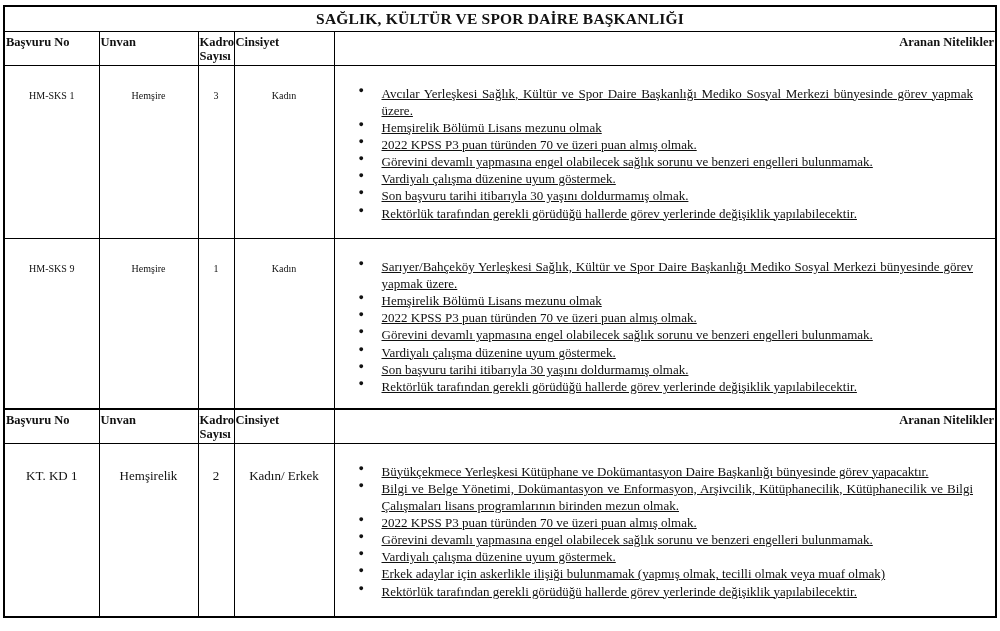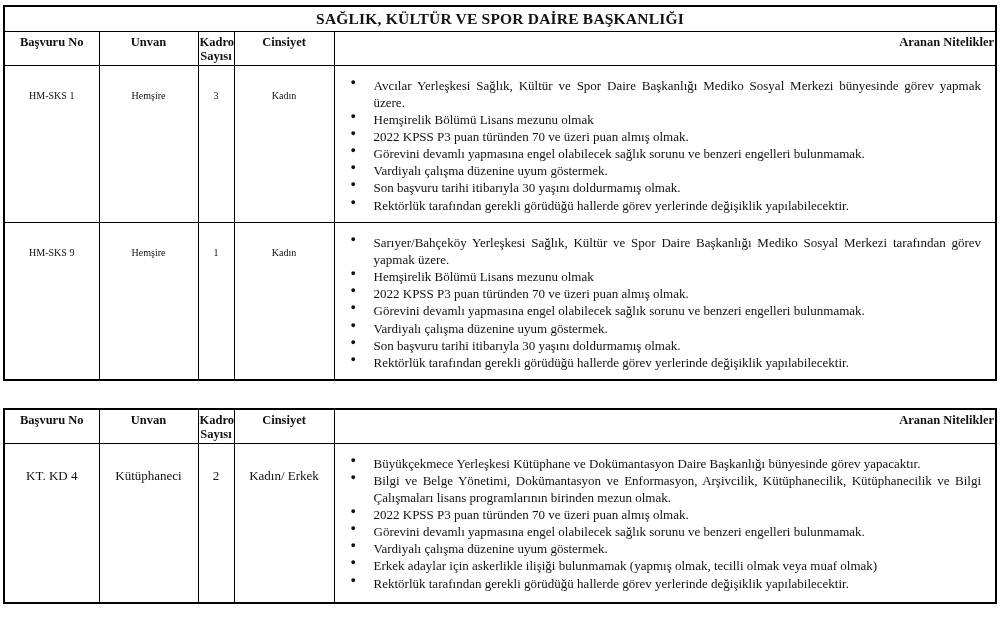--- a/index.html
+++ b/index.html
@@ -37,46 +37,47 @@
     font-size: 15.5px;
     text-align: center;
     padding: 2px 0 2px 0;
     height: 20px;
     letter-spacing: 0.2px;
   }
   .head {
     font-weight: bold;
     font-size: 12.5px;
     line-height: 1.14;
-    text-align: center;
+    text-align: left;
     vertical-align: top;
     padding: 3px 1px 1px 1px;
     height: 26px;
   }
   .head.left {
     text-align: right;
     padding-left: 8px;
   }
   .cell {
     text-align: center;
     vertical-align: top;
     padding-top: 24px;
     font-size: 10px;
   }
   .cell.small { font-size: 13px; }
   td.req {
     vertical-align: top;
     padding: 7px 10px 4px 4px;
   }
   ul.reqs {
-    margin: 4px;
+    margin: 12px;
     padding: 0;
     list-style: none;
     font-size: 13px;
     line-height: 1.32;
+    text-decoration: underline;
   }
   ul.reqs li {
     position: relative;
     padding-left: 31px;
     text-align: justify;
     margin: 0;
   }
   ul.reqs li::before {
     content: "\25CF";
     position: absolute;
@@ -128,21 +129,21 @@
             </ul>
         </td>
       </tr>
       <tr style="height:152px">
         <td class="cell">HM-SKS 9</td>
         <td class="cell">Hemşire</td>
         <td class="cell">1</td>
         <td class="cell">Kadın</td>
         <td class="req">
           <ul class="reqs">
-              <li>Sarıyer/Bahçeköy Yerleşkesi Sağlık, Kültür ve Spor Daire Başkanlığı Mediko Sosyal Merkezi tarafından görev yapmak üzere.</li>
+              <li>Sarıyer/Bahçeköy Yerleşkesi Sağlık, Kültür ve Spor Daire Başkanlığı Mediko Sosyal Merkezi bünyesinde görev yapmak üzere.</li>
               <li>Hemşirelik Bölümü Lisans mezunu olmak</li>
               <li>2022 KPSS P3 puan türünden 70 ve üzeri puan almış olmak.</li>
               <li>Görevini devamlı yapmasına engel olabilecek sağlık sorunu ve benzeri engelleri bulunmamak.</li>
               <li>Vardiyalı çalışma düzenine uyum göstermek.</li>
               <li>Son başvuru tarihi itibarıyla 30 yaşını doldurmamış olmak.</li>
               <li>Rektörlük tarafından gerekli görüdüğü hallerde görev yerlerinde değişiklik yapılabilecektir.</li>
             </ul>
         </td>
       </tr>
     </tbody>
@@ -160,22 +161,22 @@
       <tr>
         <th class="head">Başvuru No</th>
         <th class="head">Unvan</th>
         <th class="head">Kadro Sayısı</th>
         <th class="head">Cinsiyet</th>
         <th class="head left">Aranan Nitelikler</th>
       </tr>
     </thead>
     <tbody>
       <tr style="height:160px">
-        <td class="cell small">KT. KD 4</td>
-        <td class="cell small">Kütüphaneci</td>
+        <td class="cell small">KT. KD 1</td>
+        <td class="cell small">Hemşirelik</td>
         <td class="cell small">2</td>
         <td class="cell small">Kadın/ Erkek</td>
         <td class="req">
           <ul class="reqs">
               <li>Büyükçekmece Yerleşkesi Kütüphane ve Dokümantasyon Daire Başkanlığı bünyesinde görev yapacaktır.</li>
               <li>Bilgi ve Belge Yönetimi, Dokümantasyon ve Enformasyon, Arşivcilik, Kütüphanecilik, Kütüphanecilik ve Bilgi Çalışmaları lisans programlarının birinden mezun olmak.</li>
               <li>2022 KPSS P3 puan türünden 70 ve üzeri puan almış olmak.</li>
               <li>Görevini devamlı yapmasına engel olabilecek sağlık sorunu ve benzeri engelleri bulunmamak.</li>
               <li>Vardiyalı çalışma düzenine uyum göstermek.</li>
               <li>Erkek adaylar için askerlikle ilişiği bulunmamak (yapmış olmak, tecilli olmak veya muaf olmak)</li>

